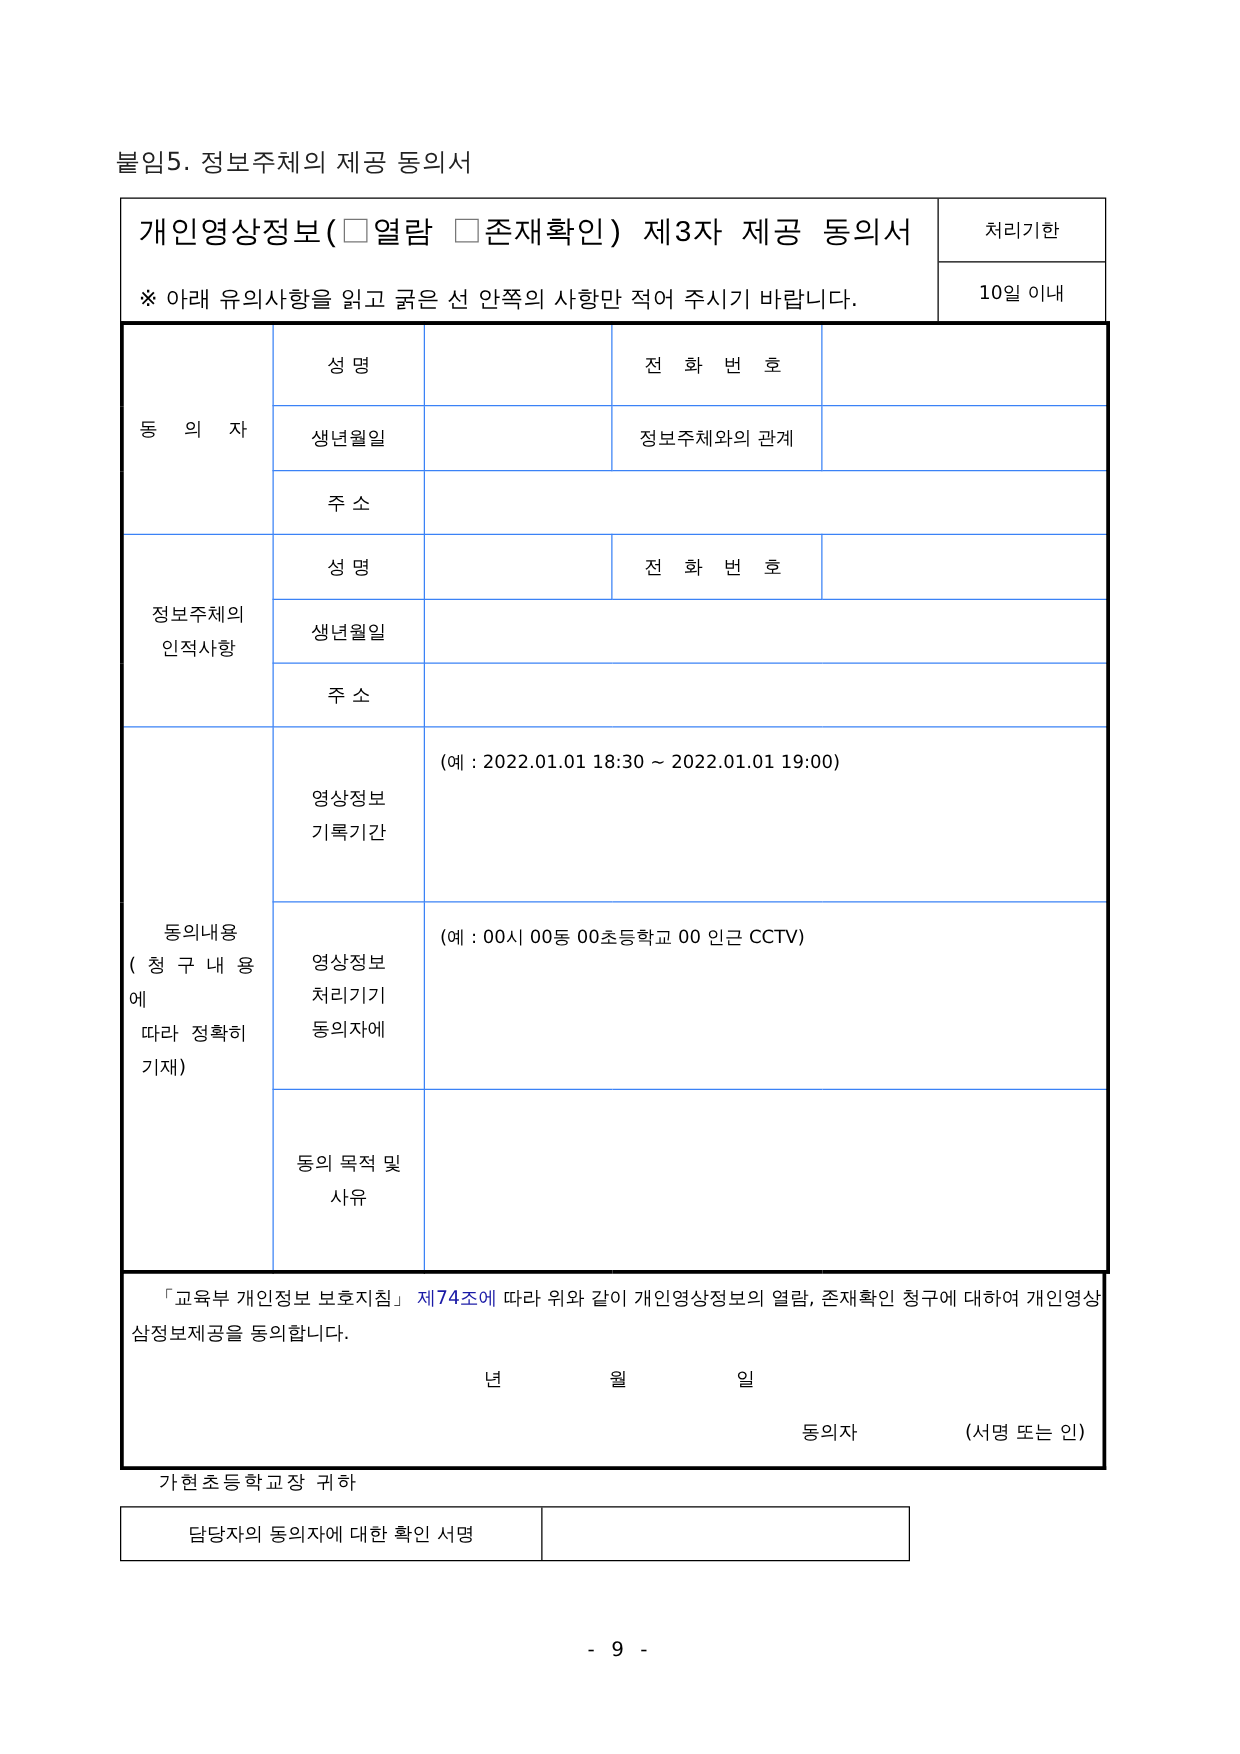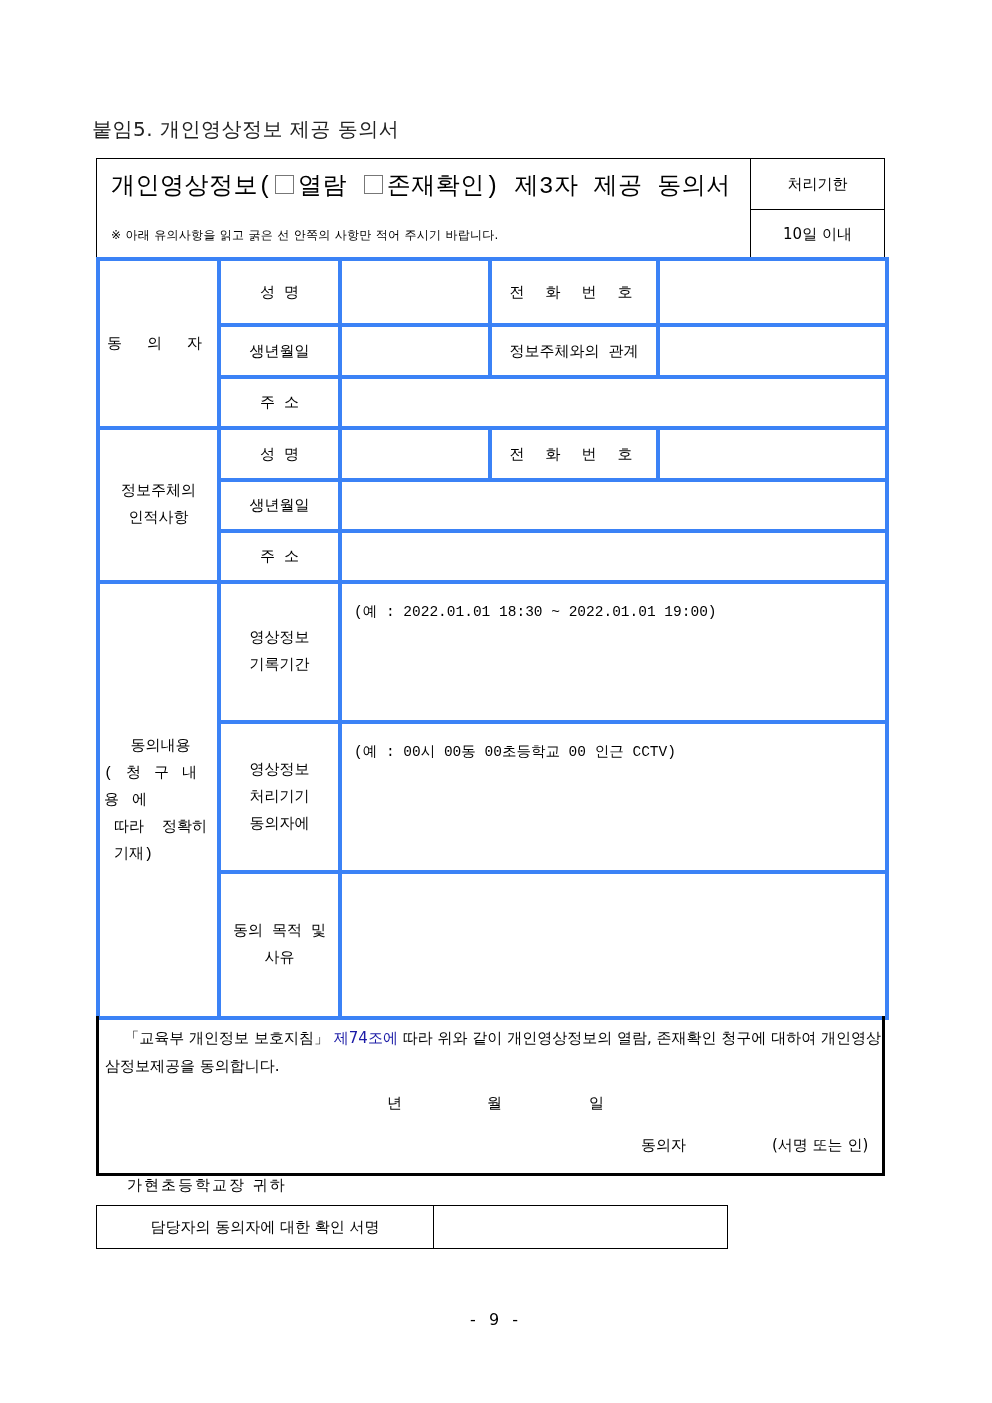--- a/index.html
+++ b/index.html
@@ -2,44 +2,44 @@
 <html><head>
 <meta charset="utf-8">
 <style>
   html, body { margin:0; padding:0; background:#fff; }
   body { width:992px; height:1403px; position:relative; font-family:"DejaVu Sans","Liberation Sans",sans-serif; color:#000; overflow:hidden; }
   .heading { position:absolute; left:92px; top:116px; font-size:20px; color:#222; letter-spacing:0.5px; }
   .header-box { position:absolute; left:96px; top:158px; width:789px; height:100px; border:1px solid #000; box-sizing:border-box; }
   .header-main { position:absolute; left:0; top:0; width:654px; height:100%; border-right:1px solid #000; box-sizing:border-box; }
   .form-title { position:absolute; left:14px; top:10px; font-family:Liberation Mono, monospace; font-size:24px; letter-spacing:0.5px; white-space:nowrap; }
   .checkbox { display:inline-block; width:17px; height:17px; border:1px solid #777; vertical-align:-1px; margin:0 4px 0 2px; background:#fff; }
-  .notice { position:absolute; left:14px; top:68px; font-size:12px; letter-spacing:0.3px; white-space:nowrap; }
+  .notice { position:absolute; left:14px; top:68px; font-size:18px; letter-spacing:0.3px; white-space:nowrap; }
   .deadline-cell { position:absolute; left:654px; width:133px; height:50px; display:flex; align-items:center; justify-content:center; font-size:15px; }
   .deadline-top { top:0; border-bottom:1px solid #000; }
   .deadline-bottom { top:50px;text-align:center; }
   .main-table { position:absolute; left:96px; top:257px; width:789px; border-collapse:collapse; table-layout:fixed; border:3px solid #000; }
-  .main-table td { border:4px solid #3b82f6; padding:0; font-size:15px; text-align:center; vertical-align:middle;font-family:Liberation Mono, monospace; }
+  .main-table td { border:1px solid #3b82f6; padding:0; font-size:15px; text-align:center; vertical-align:middle; }
   .main-table td.value { text-align:left; vertical-align:top; padding:18px 0 0 12px; font-size:14.5px; }
   .main-table td.empty { }
   .spaced { letter-spacing:8px; }
   .section-label { line-height:27px; }
   .declaration-box { position:absolute; left:96px; top:1016px; width:789px; height:160px; border-left:3px solid #000; border-right:3px solid #000; border-bottom:3px solid #000; box-sizing:border-box; }
   .decl-text { position:absolute; left:6px; top:8px; width:776px; font-size:15px; line-height:28px; text-align:justify; }
   .decl-text .link { color:#1a1aa6; }
   .date-line { position:absolute; top:78px; font-size:15px; }
   .consenter { position:absolute; top:120px; font-size:15px; }
   .addressee { position:absolute; left:28px; top:160px; font-size:15px; letter-spacing:2px; }
   .confirm-box { position:absolute; left:96px; top:1205px; width:632px; height:44px; border:1px solid #000; box-sizing:border-box; }
   .confirm-label { position:absolute; left:0; top:0; width:336px; height:100%; border-right:1px solid #000; display:flex; align-items:center; justify-content:center; font-size:15px; }
   .page-number { position:absolute; left:0; width:992px; top:1310px; text-align:center; font-size:16px; letter-spacing:4px; }
 </style>
 </head>
 <body>
 
-<div class="heading">붙임5. 개인영상정보 제공 동의서</div>
+<div class="heading">붙임5. 정보주체의 제공 동의서</div>
 
 <div class="header-box">
   <div class="header-main">
     <div class="form-title">
       <span>개인영상정보(</span><span class="checkbox"></span><span>열람</span> <span class="checkbox"></span><span>존재확인) 제3자 제공 동의서</span>
     </div>
     <div class="notice">※ 아래 유의사항을 읽고 굵은 선 안쪽의 사항만 적어 주시기 바랍니다.</div>
   </div>
   <div class="deadline-cell deadline-top">처리기한</div>
   <div class="deadline-cell deadline-bottom">10일 이내</div>

